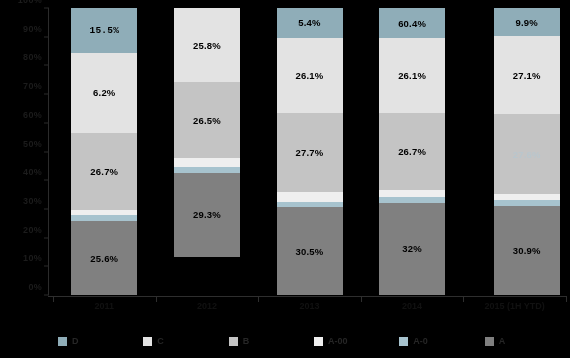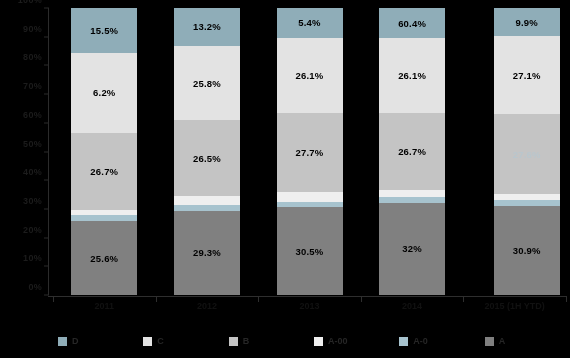--- a/index.html
+++ b/index.html
@@ -49,39 +49,36 @@
       <div class="y-tick" style="top: 86.1px;">70%</div>
       <div class="y-tick" style="top: 57.4px;">80%</div>
       <div class="y-tick" style="top: 28.7px;">90%</div>
       <div class="y-tick" style="top: 0px;">100%</div>
     </div>
   <div class="axis-line"></div>
   <div class="x-axis-line"></div>
 
   <div class="plot">
       <div class="bar-group" style="left: 18.3px; width: 66px;">
-        <div class="seg" style="background: rgb(143, 173, 184); height: 15.5311%;">
+        <div class="seg" style="background: rgb(143, 173, 184); height: 15.5311%; font-family: Liberation Mono, monospace;">
           <span class="seg-label">15.5%</span>
         </div>
         <div class="seg" style="background: rgb(227, 227, 227); height: 28.0561%;">
           <span class="seg-label">6.2%</span>
         </div>
         <div class="seg" style="background: rgb(196, 196, 196); height: 26.7535%;">
           <span class="seg-label">26.7%</span>
         </div>
         <div class="seg" style="background: rgb(239, 239, 239); height: 1.90381%;"></div>
         <div class="seg" style="background: rgb(167, 195, 206); height: 2.10421%;"></div>
         <div class="seg" style="background: rgb(128, 128, 128); height: 25.6513%;">
           <span class="seg-label">25.6%</span>
         </div>
       </div>
       <div class="bar-group" style="left: 120.9px; width: 66px;">
-        <div class="seg" style="background: rgb(143, 173, 184); height: 13.2265%;">
-          <span class="seg-label">13.2%</span>
-        </div>
         <div class="seg" style="background: rgb(227, 227, 227); height: 25.8517%;">
           <span class="seg-label">25.8%</span>
         </div>
         <div class="seg" style="background: rgb(196, 196, 196); height: 26.5531%;">
           <span class="seg-label">26.5%</span>
         </div>
         <div class="seg" style="background: rgb(239, 239, 239); height: 3.10621%;"></div>
         <div class="seg" style="background: rgb(167, 195, 206); height: 1.90381%;"></div>
         <div class="seg" style="background: rgb(128, 128, 128); height: 29.3587%;">
           <span class="seg-label">29.3%</span>

